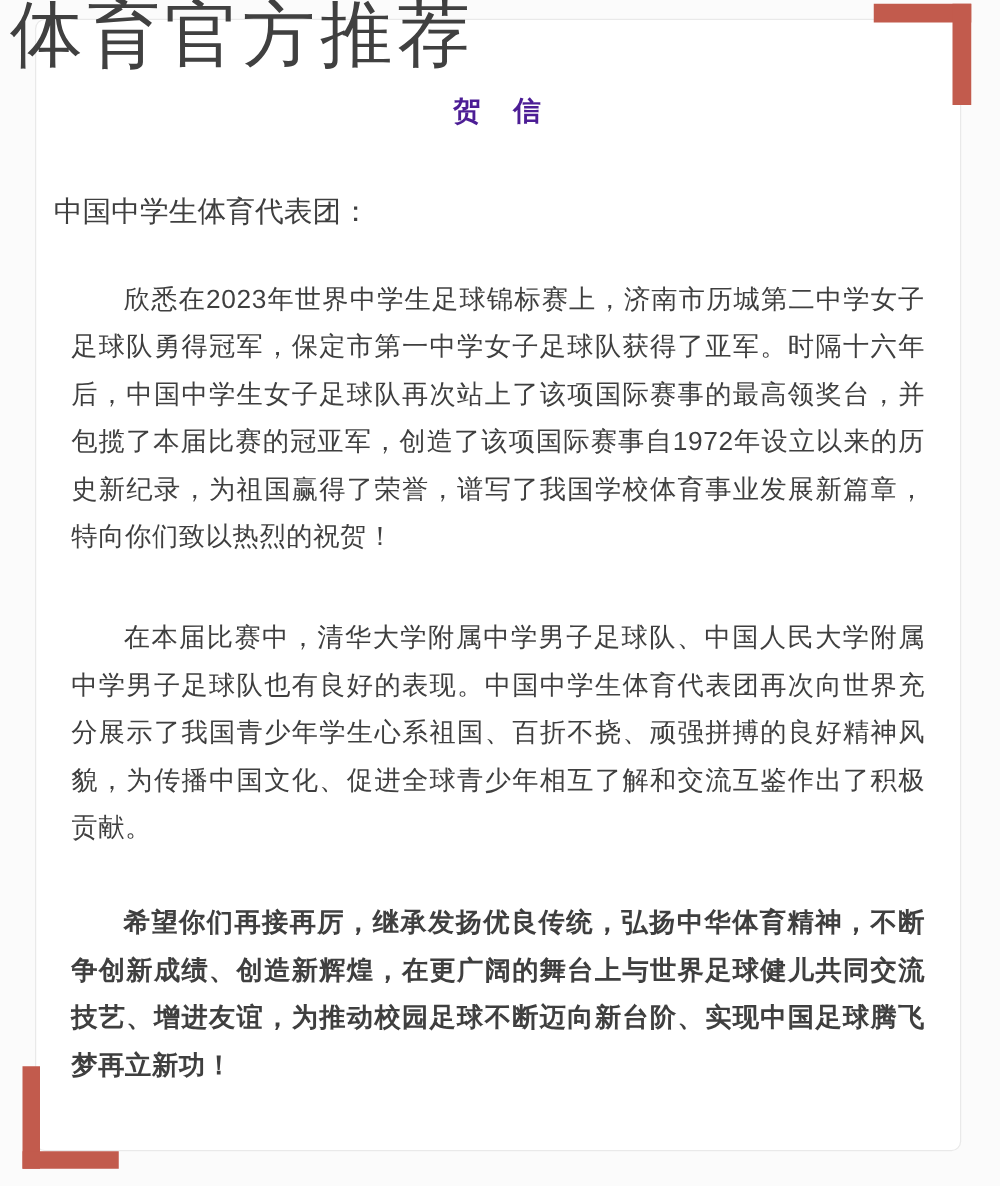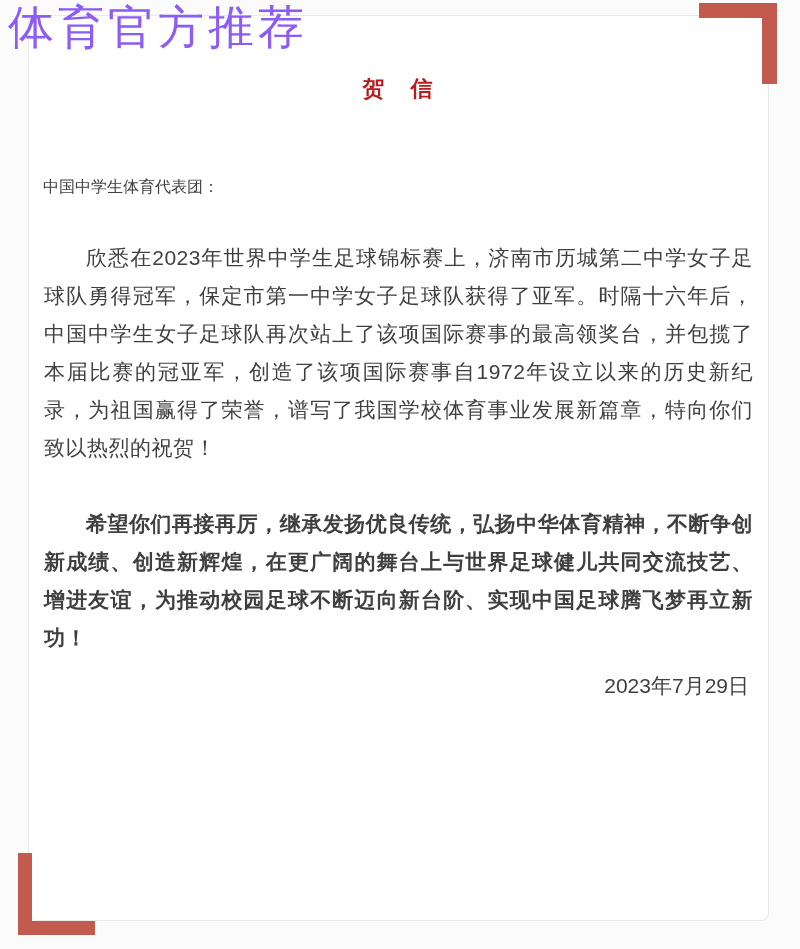--- a/index.html
+++ b/index.html
@@ -29,24 +29,24 @@
     box-sizing: border-box;
     z-index: 1;
   }
   
   .banner {
     position: absolute;
     left: 8px;
     top: 0px;
     z-index: 3;
     font-family: "Liberation Serif", "DejaVu Serif", serif;
-    font-size: 46px;
+    font-size: 58px;
     line-height: 56px;
     letter-spacing: 4px;
-    color: #8b5cf6;
+    color: #404040;
     white-space: nowrap;
   }
   
   .accent {
     position: absolute;
     background: #c25b4d;
     z-index: 2;
   }
   .accent-tr-h { left: 699px; top: 3px;   width: 78px; height: 15px; }
   .accent-tr-v { left: 762px; top: 3px;   width: 15px; height: 81px; }
@@ -60,31 +60,31 @@
     color: #3f3f3f;
     font-size: 21px;
     line-height: 38px;
   }
   .letter-title {
     margin-top: 58px;
     text-align: center;
     font-size: 22px;
     line-height: 30px;
     font-weight: bold;
-    color: #b91c1c;
+    color: #4c1d95;
     letter-spacing: 2px;
   }
   .salutation {
-    margin-top: 68px;
-    font-size: 16px;
+    margin-top: 50px;
+    font-size: 23px;
     line-height: 30px;
     padding-left: 3px;
   }
   .para {
-    margin: 4px;
+    margin: 17px;
     text-indent: 2em;
     text-align: justify;
     text-align-last: left;
     letter-spacing: 0.5px;
   }
   .para-1 { margin-top: 37px; }
   .para-2 { margin-top: 43px; }
   .para-3 { margin-top: 38px; font-weight: bold; }
   .signature {
     margin-top: 54px;
@@ -113,22 +113,22 @@
 
   <div class="panel">
     <div class="letter">
 
       <div class="letter-title">贺　信</div>
 
       <div class="salutation">中国中学生体育代表团：</div>
 
       <p class="para para-1">欣悉在2023年世界中学生足球锦标赛上，济南市历城第二中学女子足球队勇得冠军，保定市第一中学女子足球队获得了亚军。时隔十六年后，中国中学生女子足球队再次站上了该项国际赛事的最高领奖台，并包揽了本届比赛的冠亚军，创造了该项国际赛事自1972年设立以来的历史新纪录，为祖国赢得了荣誉，谱写了我国学校体育事业发展新篇章，特向你们致以热烈的祝贺！</p>
 
+      <p class="para para-2">在本届比赛中，清华大学附属中学男子足球队、中国人民大学附属中学男子足球队也有良好的表现。中国中学生体育代表团再次向世界充分展示了我国青少年学生心系祖国、百折不挠、顽强拼搏的良好精神风貌，为传播中国文化、促进全球青少年相互了解和交流互鉴作出了积极贡献。</p>
 
       <p class="para para-3">希望你们再接再厉，继承发扬优良传统，弘扬中华体育精神，不断争创新成绩、创造新辉煌，在更广阔的舞台上与世界足球健儿共同交流技艺、增进友谊，为推动校园足球不断迈向新台阶、实现中国足球腾飞梦再立新功！</p>
 
 
-      <div class="sign-date">2023年7月29日</div>
 
     </div>
   </div>
 
 </div>
 
 </body></html>

